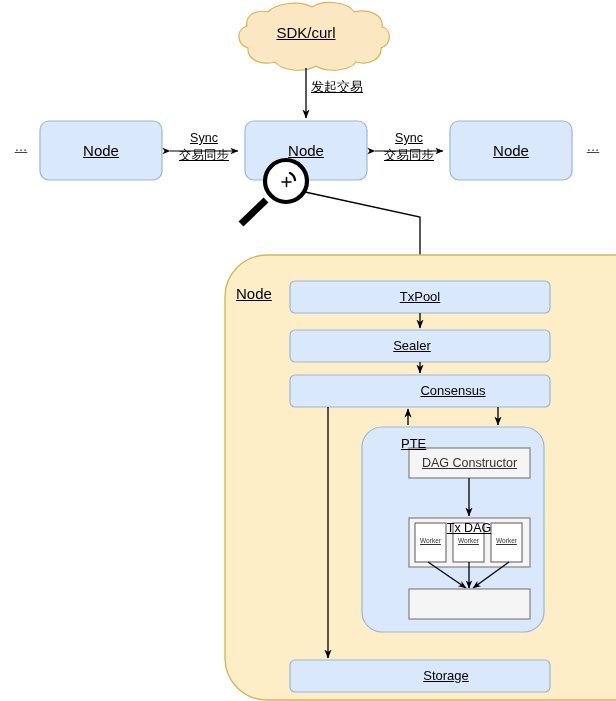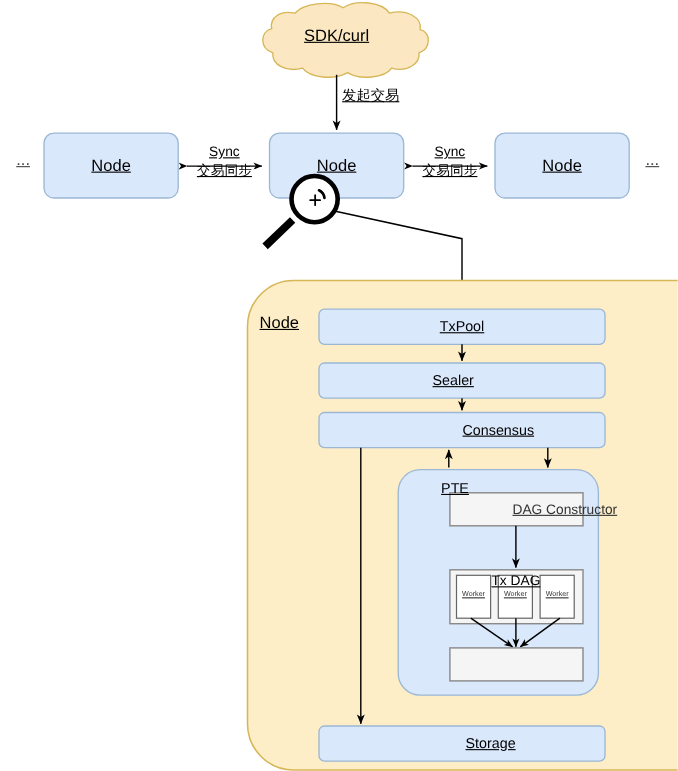--- a/index.html
+++ b/index.html
@@ -147,21 +147,21 @@
   <div class="lbl" style="left:369px;top:148px;width:80px;font-size:12.5px;">交易同步</div>
 
   <div class="lbl" style="left:236px;top:285px;width:50px;text-align:left;font-size:15px;">Node</div>
 
   <div class="lbl" style="left:290px;top:290px;width:260px;">TxPool</div>
   <div class="lbl" style="left:290px;top:339px;width:244px;">Sealer</div>
   <div class="lbl" style="left:290px;top:384px;width:260px;padding-left:33px;">Consensus</div>
   <div class="lbl" style="left:290px;top:669px;width:312px;">Storage</div>
 
   <div class="lbl" style="left:372px;top:437px;width:44px;text-align:left;font-size:13px;margin-left:29px;">PTE</div>
-  <div class="lbl" style="left:409px;top:456px;width:121px;font-size:12.5px;color:#333;padding-left:44px;">DAG Constructor</div>
+  <div class="lbl" style="left:409px;top:456px;width:121px;font-size:12.5px;color:#333;">DAG Constructor</div>
   <div class="lbl" style="left:419px;top:485px;width:100px;font-size:12.5px;margin-top:36px;">Tx DAG</div>
 
   <div class="lbl" style="left:415px;top:537px;width:31px;font-size:6.5px;color:#333;">Worker</div>
   <div class="lbl" style="left:453px;top:537px;width:31px;font-size:6.5px;color:#333;">Worker</div>
   <div class="lbl" style="left:491px;top:537px;width:31px;font-size:6.5px;color:#333;">Worker</div>
 
 
 </div>
 
 </body></html>

